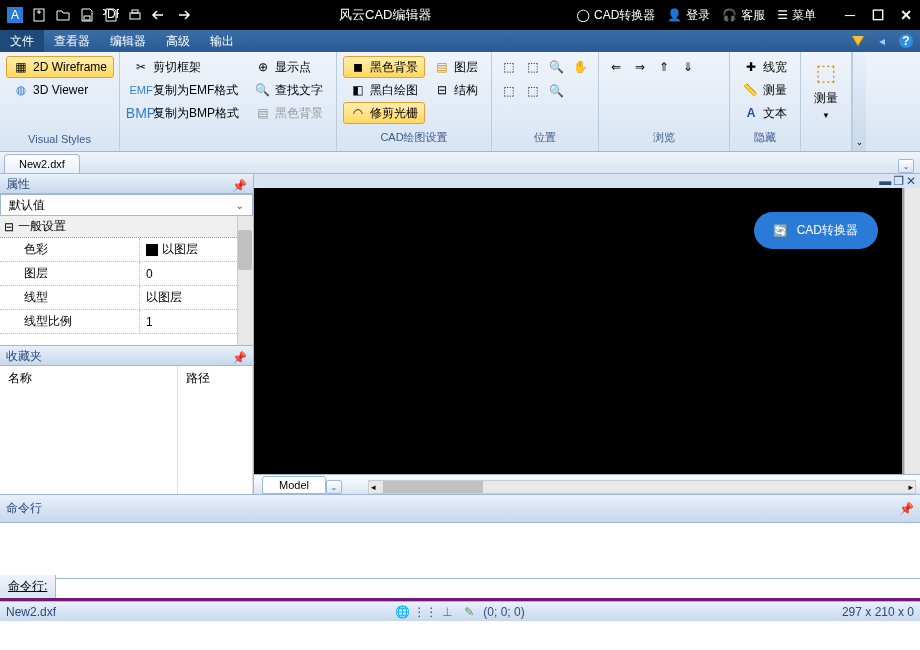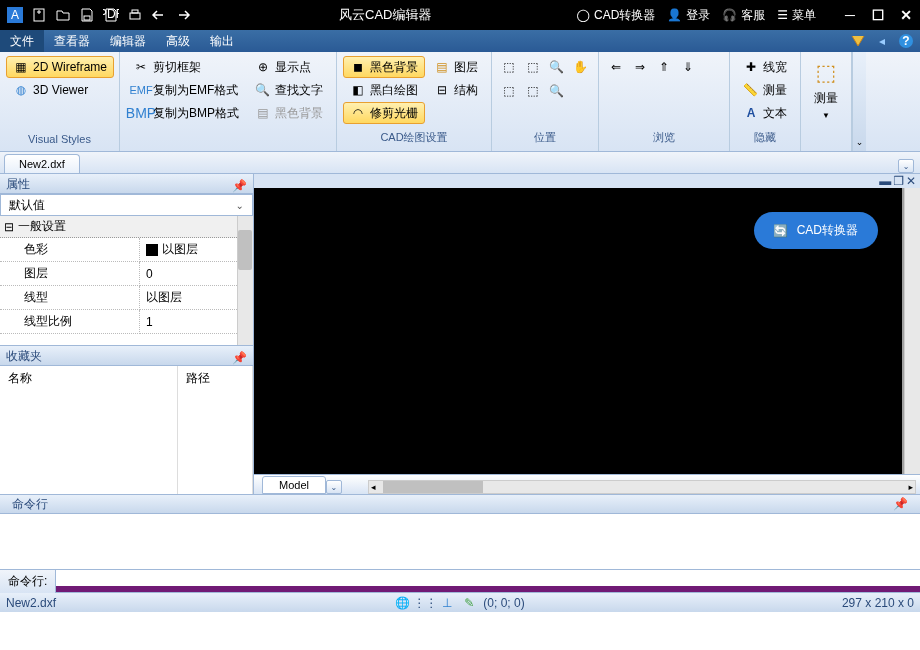--- a/index.html
+++ b/index.html
@@ -72,24 +72,24 @@
 .canvas { flex: 1; background: #000; margin: 0 18px 0 0; position: relative; }
 .canvas-float { position: absolute; top: 24px; right: 24px; background: #2a7ad8; color: #fff; padding: 10px 20px; border-radius: 22px; display: flex; align-items: center; gap: 8px; cursor: pointer; font-size: 13px; box-shadow: 0 2px 6px rgba(0,0,0,0.3); }
 .canvas-bottom { height: 20px; background: linear-gradient(#fff,#d8e4f4); display: flex; align-items: flex-end; margin-right: 0; border-top: 1px solid #a0b8d8; }
 .model-tab { padding: 2px 16px; border: 1px solid #a0b8d8; border-radius: 3px 3px 0 0; margin-left: 8px; background: #fff; font-size: 11px; }
 .hscroll { flex: 1; display: flex; align-items: center; margin-left: 20px; margin-right: 4px; height: 14px; background: #e8e8e8; border: 1px solid #ccc; position: relative; }
 .hscroll-thumb { position: absolute; left: 14px; width: 100px; top: 0; bottom: 0; background: #c0c0c0; }
 .vscroll { position: absolute; right: 0; top: 14px; bottom: 20px; width: 16px; background: #e8e8e8; border-left: 1px solid #ccc; }
 
 
 .cmd-panel { border-top: 1px solid #a0b8d8; }
-.cmd-header { height: 19px; background: linear-gradient(#e8f0fa, #c8d8ec); display: flex; align-items: center; padding: 0 12px; color: #2a4a7a; border-bottom: 1px solid #a0b8d8; }
+.cmd-header { height: 28px; background: linear-gradient(#e8f0fa, #c8d8ec); display: flex; align-items: center; padding: 0 6px; color: #2a4a7a; border-bottom: 1px solid #a0b8d8; }
 .cmd-header .pin { margin-left: auto; }
 .cmd-body { height: 56px; background: #fff; border-bottom: 1px solid #a0b8d8; }
-.cmd-input-row { height: 22px; display: flex; align-items: flex-start; border-bottom: 6px solid #701a75; }
+.cmd-input-row { height: 22px; display: flex; align-items: flex-end; border-bottom: 3px solid #701a75; text-decoration: underline; }
 .cmd-label { background: linear-gradient(#f0f4fa,#d8e4f4); border-right: 1px solid #a0b8d8; padding: 3px 8px; display: flex; align-items: center; }
 .cmd-input { flex: 1; border: none; padding: 0 6px; outline: none; background: #fff; }
 
 
 .statusbar { height: 20px; background: linear-gradient(#e8f0fa,#c8d8ec); display: flex; align-items: center; padding: 0 6px; font-size: 11px; color: #2a4a7a; border-top: 1px solid #a0b8d8; }
 .status-left { }
 .status-center { position: absolute; left: 50%; transform: translateX(-50%); display: flex; align-items: center; gap: 6px; }
 .status-right { margin-left: auto; }
 .sb-icon { width: 16px; height: 16px; display: flex; align-items: center; justify-content: center; }
 </style>

